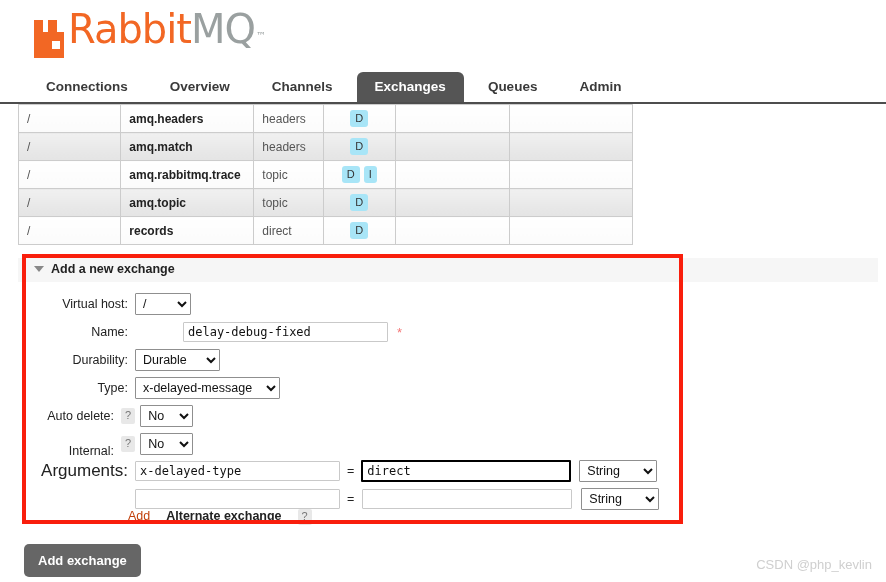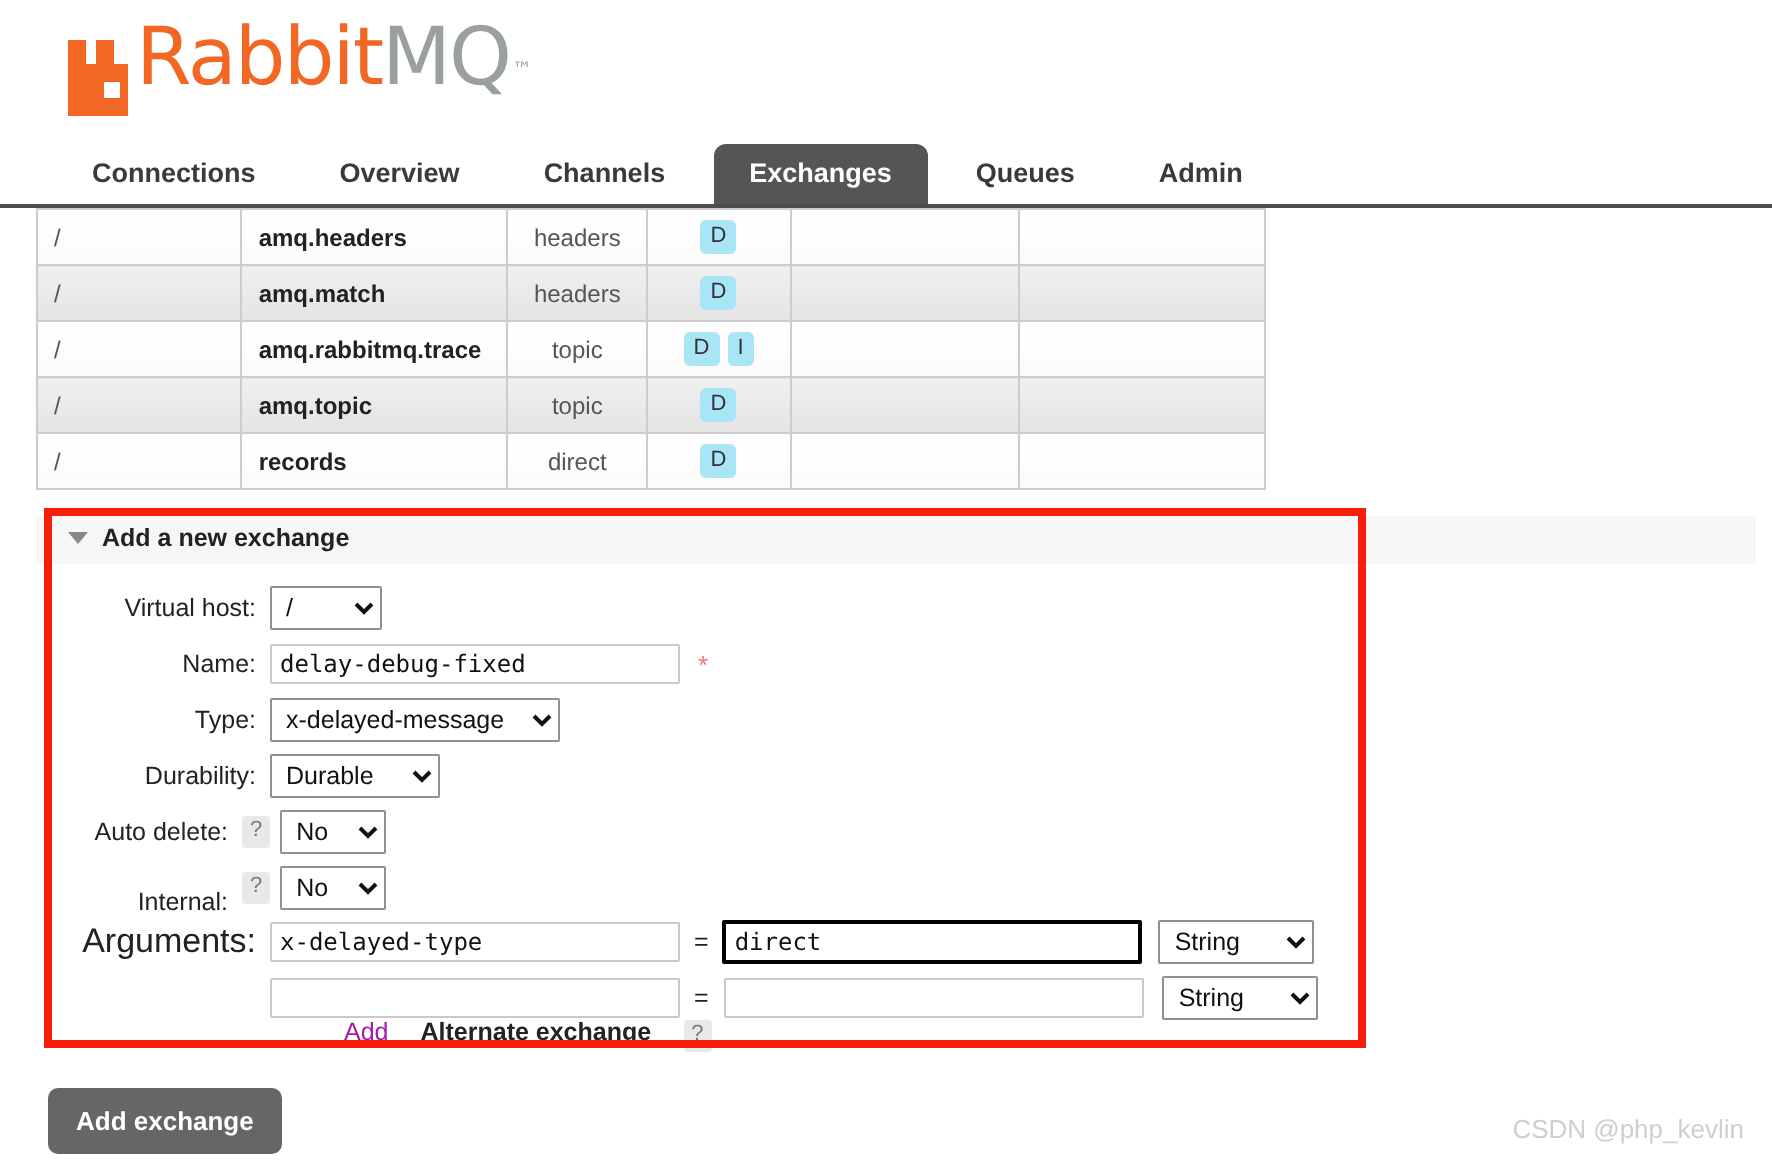--- a/index.html
+++ b/index.html
@@ -139,21 +139,21 @@
     box-sizing: border-box;
   }
   #exchanges-table tr.odd td {
     background: linear-gradient(to bottom, #ffffff 0%, #fbfbfb 100%);
   }
   #exchanges-table tr.even td {
     background: linear-gradient(to bottom, #f0f0f0 0%, #e4e4e4 100%);
   }
   .col-vhost { width: 100px; color: #555555; }
   .col-name  { width: 130px; font-weight: bold; color: #222222; }
-  .col-type  { width: 68px; text-align: center; color: #555555; margin-top: 24px; }
+  .col-type  { width: 68px; color: #555555; margin-top: 24px; }
   .col-feat  { width: 70px; text-align: center; }
   .col-blank1 { width: 112px; }
   .col-blank2 { width: 120px; }
   .feat-badge {
     display: inline-block;
     background: #a8e5f7;
     color: #333333;
     border-radius: 3px;
     padding: 2px 5px;
     margin: 0 2px;
@@ -276,24 +276,23 @@
   }
   #add-link-row {
     position: absolute;
     left: 128px;
     top: 509px;
     display: flex;
     align-items: baseline;
     gap: 16px;
   }
   #add-link {
-    color: #a21caf;
+    color: #c2410c;
     font-size: 12.5px;
     cursor: pointer;
-    margin-left: 44px;
   }
   #alt-exchange-label {
     font-size: 12.5px;
     font-weight: bold;
     color: #222222;
   }
 
   
   #red-box {
     position: absolute;
@@ -422,35 +421,35 @@
 
   <div class="form-row">
     <span class="form-label">Virtual host:</span>
     <select class="ui-select" style="width:56px;">
       <option>/</option>
     </select>
   </div>
 
   <div class="form-row">
     <span class="form-label">Name:</span>
-    <input class="ui-input" style="width: 205px;" value="delay-debug-fixed">
+    <input class="ui-input" style="width: 205px; margin-left: 48px;" value="delay-debug-fixed">
     <span class="required-star">*</span>
+  </div>
+
+  <div class="form-row">
+    <span class="form-label">Durability:</span>
+    <select class="ui-select" style="width:85px;">
+      <option>Durable</option>
+    </select>
   </div>
 
   <div class="form-row">
     <span class="form-label">Type:</span>
     <select class="ui-select" style="width:145px;">
       <option>x-delayed-message</option>
-    </select>
-  </div>
-
-  <div class="form-row">
-    <span class="form-label">Durability:</span>
-    <select class="ui-select" style="width:85px;">
-      <option>Durable</option>
     </select>
   </div>
 
   <div class="form-row">
     <span class="form-label" style="width:84px;">Auto delete:</span>
     <span class="help-badge">?</span>
     <select class="ui-select" style="width:53px;">
       <option>No</option>
     </select>
   </div>

